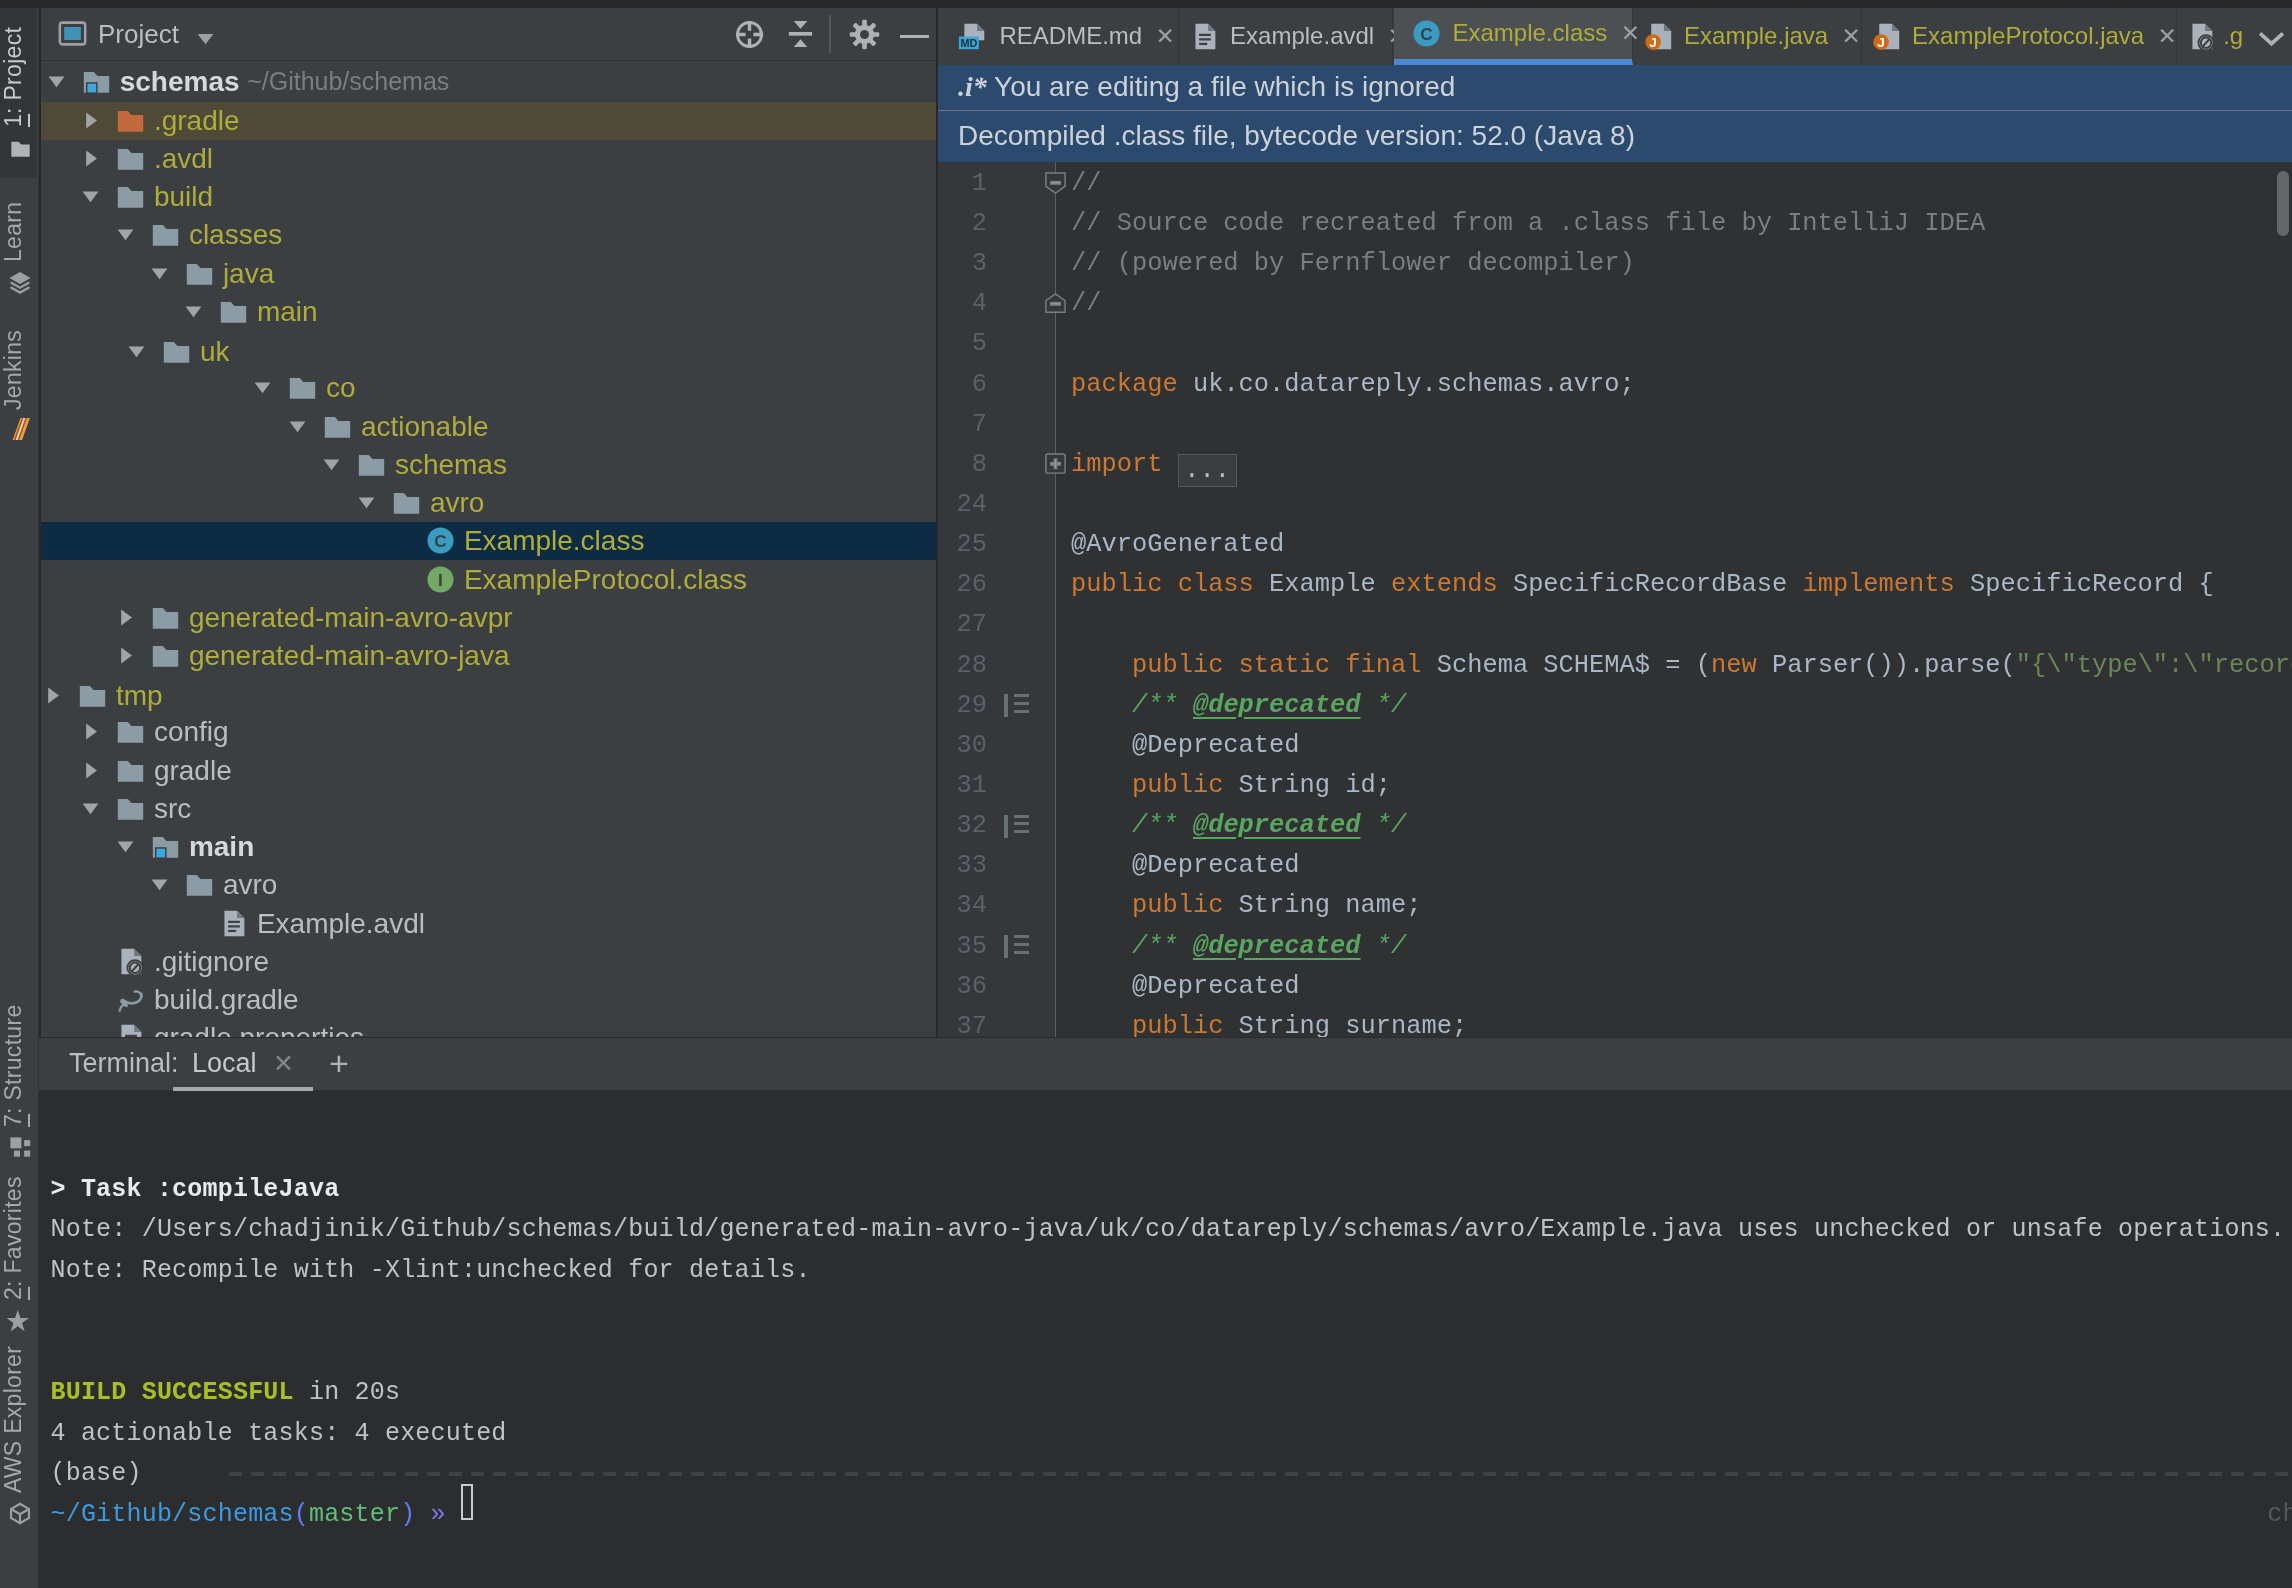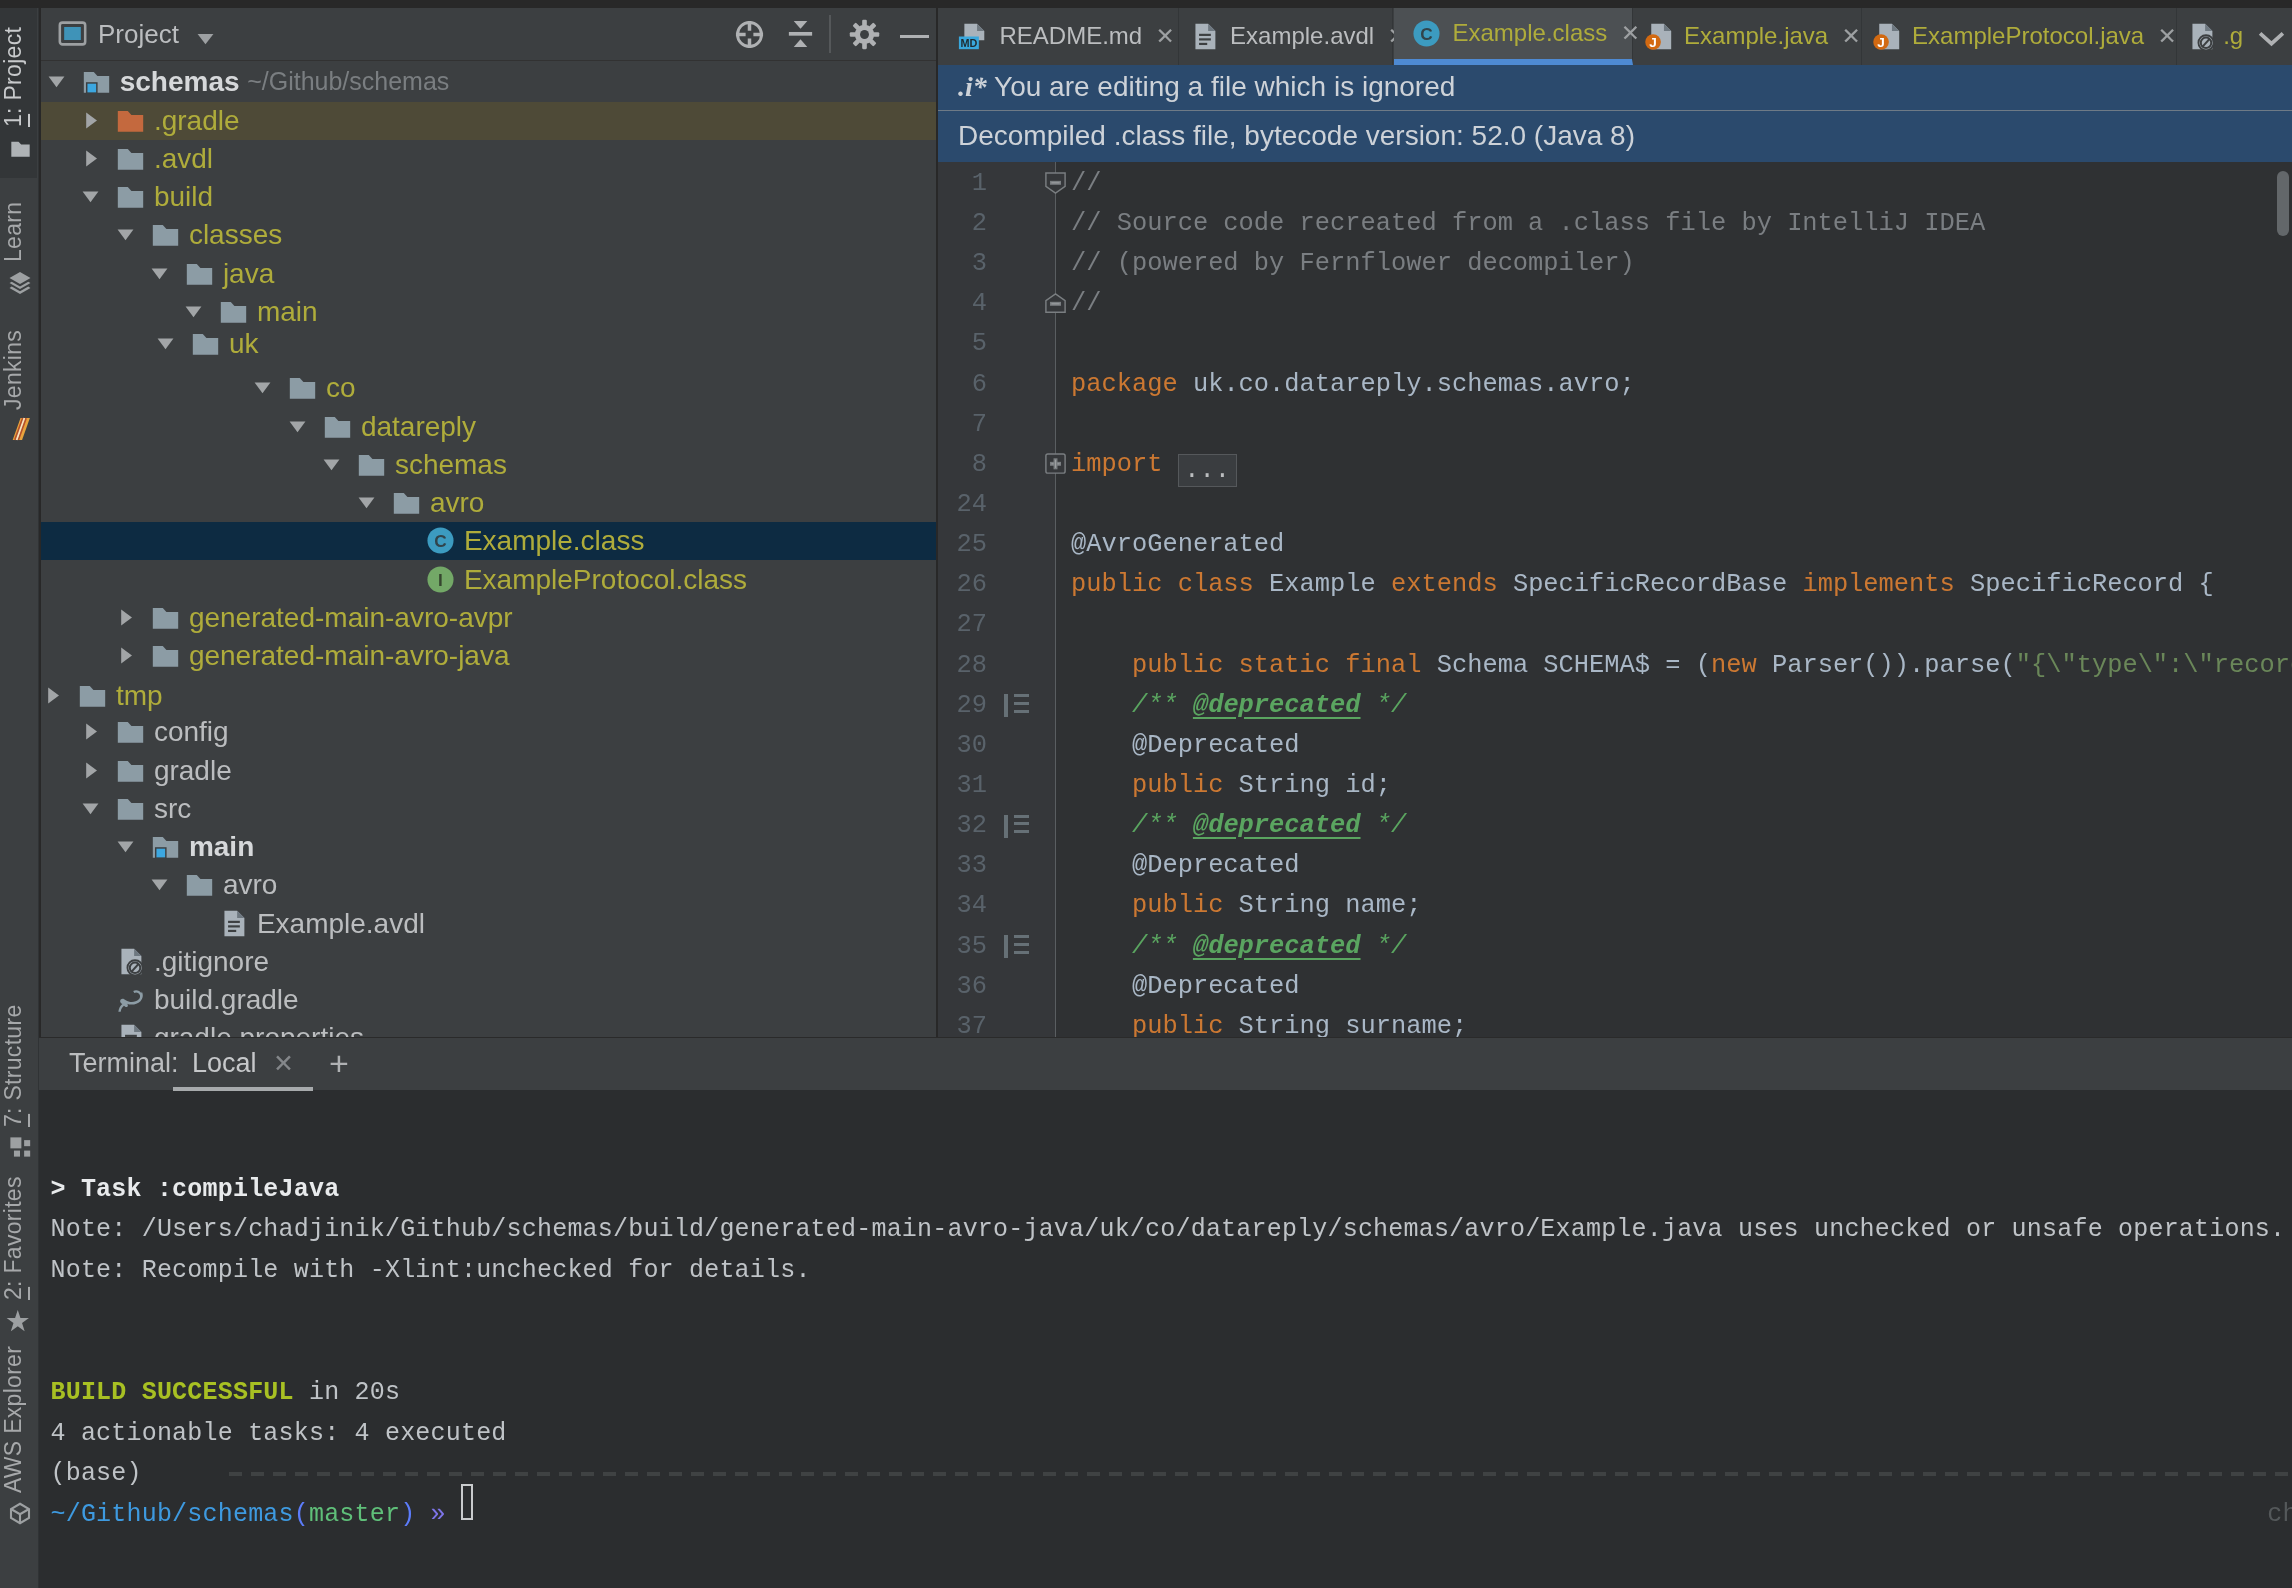--- a/index.html
+++ b/index.html
@@ -189,21 +189,21 @@
           <path d="M2.5 4.5 h11 L8 12 Z" fill="#A2A5A7"></path>
         </svg>
       </span>
       <span class="ico">
         <svg width="29" height="29" viewBox="0 0 16 16">
           <path d="M1 2.8 h5.5 l2 2.2 h6.5 V14.2 H1 Z" fill="#8C9CA5"></path>
         </svg>
       </span>
       <span class="txt" style="color:#AFAC3B">main</span>
     </div>
-<div class="row " style="top:317px;padding-left:113px">
+<div class="row " style="top:325px;padding-left:84px">
       <span class="tri">
         <svg width="23" height="23" viewBox="0 0 16 16">
           <path d="M2.5 4.5 h11 L8 12 Z" fill="#A2A5A7"></path>
         </svg>
       </span>
       <span class="ico">
         <svg width="29" height="29" viewBox="0 0 16 16">
           <path d="M1 2.8 h5.5 l2 2.2 h6.5 V14.2 H1 Z" fill="#8C9CA5"></path>
         </svg>
       </span>
@@ -226,21 +226,21 @@
       <span class="tri">
         <svg width="23" height="23" viewBox="0 0 16 16">
           <path d="M2.5 4.5 h11 L8 12 Z" fill="#A2A5A7"></path>
         </svg>
       </span>
       <span class="ico">
         <svg width="29" height="29" viewBox="0 0 16 16">
           <path d="M1 2.8 h5.5 l2 2.2 h6.5 V14.2 H1 Z" fill="#8C9CA5"></path>
         </svg>
       </span>
-      <span class="txt" style="color:#AFAC3B">datareply</span>
+      <span class="txt" style="color:#AFAC3B">actionable</span>
     </div>
 <div class="row " style="top:438px;padding-left:279px">
       <span class="tri">
         <svg width="23" height="23" viewBox="0 0 16 16">
           <path d="M2.5 4.5 h11 L8 12 Z" fill="#A2A5A7"></path>
         </svg>
       </span>
       <span class="ico">
         <svg width="29" height="29" viewBox="0 0 16 16">
           <path d="M1 2.8 h5.5 l2 2.2 h6.5 V14.2 H1 Z" fill="#8C9CA5"></path>

